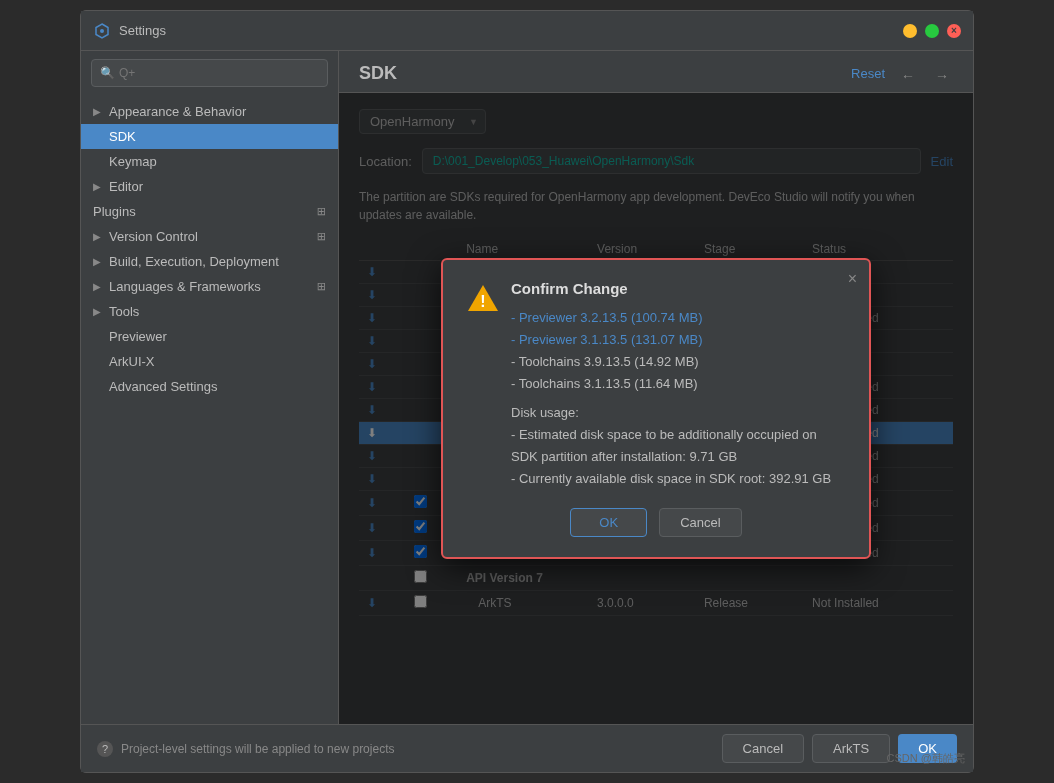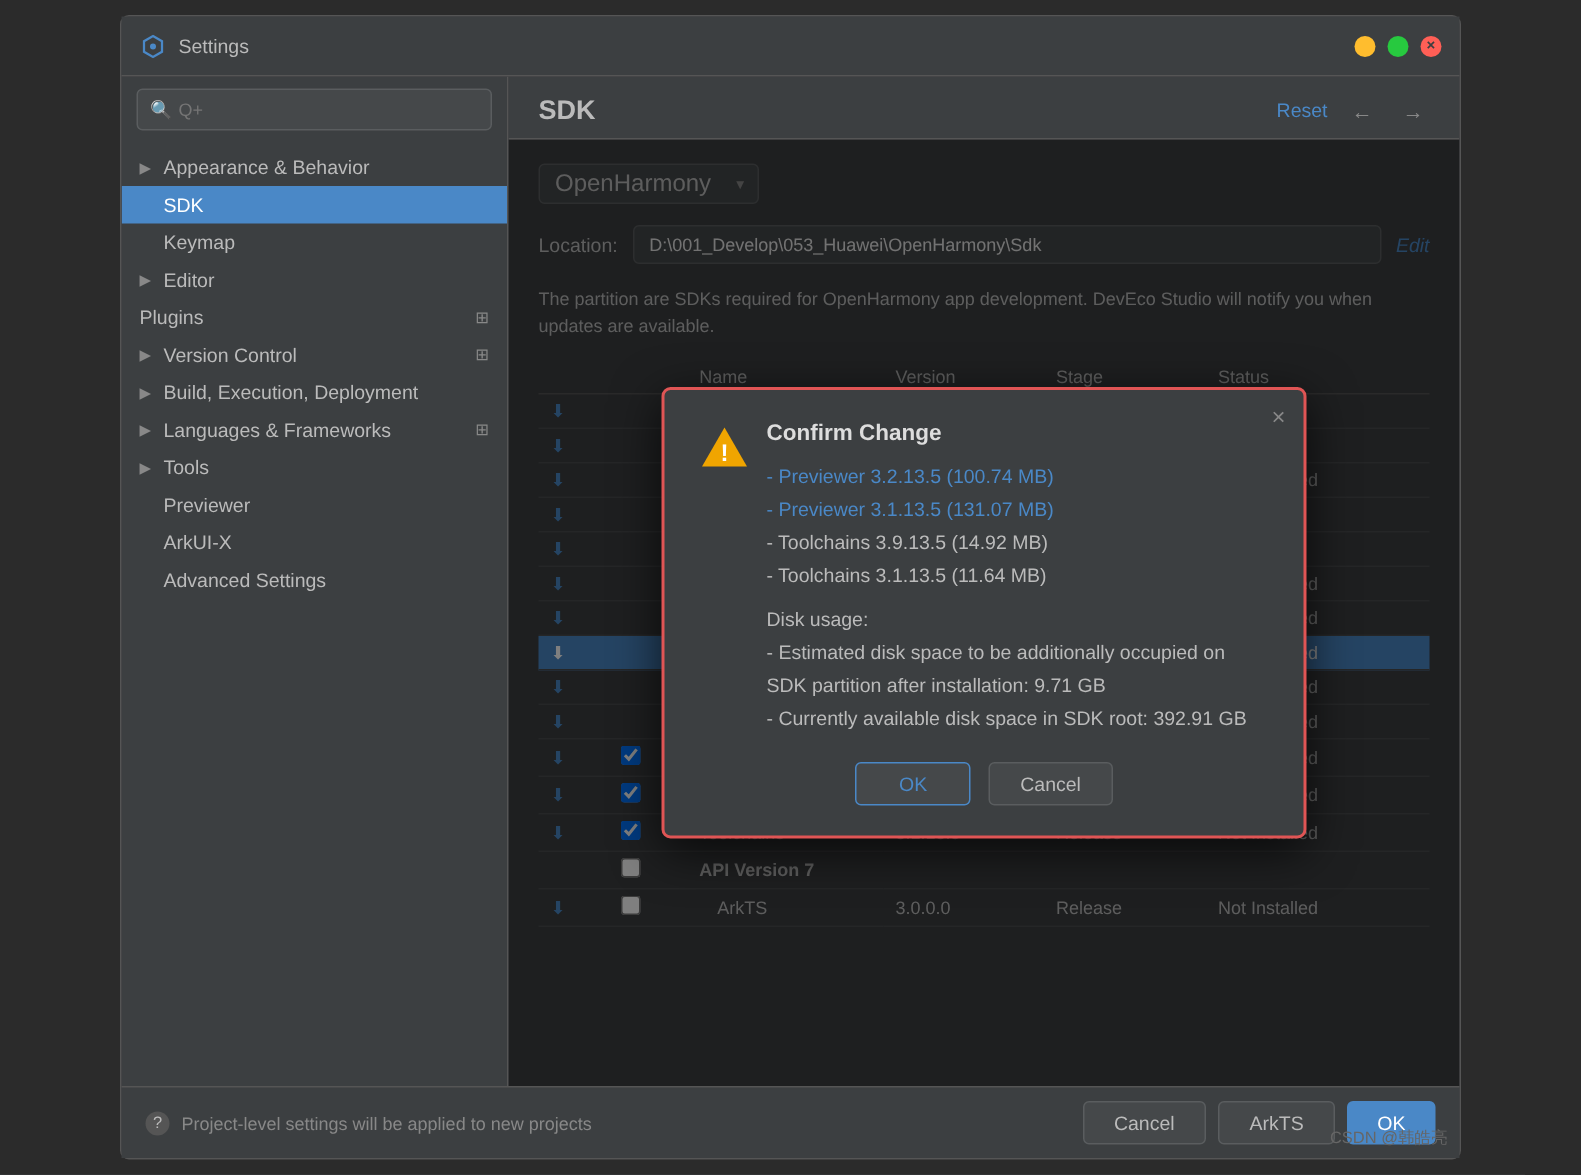--- a/index.html
+++ b/index.html
@@ -167,21 +167,21 @@
       display: flex;
       align-items: center;
       margin-bottom: 14px;
     }
     .dropdown-select {
       background: #45484a;
       border: 1px solid #5a5d5f;
       color: #bbb;
       padding: 4px 30px 4px 10px;
       border-radius: 4px;
-      font-size: 16px;
+      font-size: 13px;
       cursor: pointer;
       appearance: none;
       -webkit-appearance: none;
       position: relative;
     }
     .dropdown-wrapper {
       position: relative;
       display: inline-block;
     }
     .dropdown-wrapper::after {
@@ -198,30 +198,29 @@
       display: flex;
       align-items: center;
       margin-bottom: 14px;
       gap: 10px;
     }
     .location-label { color: #bbb; font-size: 13px; }
     .location-input {
       flex: 1;
       background: #45484a;
       border: 1px solid #5a5d5f;
-      color: #e5e5e5;
+      color: #14b8a6;
       padding: 5px 10px;
       border-radius: 4px;
       font-size: 12px;
     }
     .edit-link {
       color: #4a88c7;
       font-size: 13px;
       cursor: pointer;
-      font-style: italic;
     }
     .description-text {
       color: #bbb;
       font-size: 12px;
       margin-bottom: 14px;
       line-height: 1.5;
     }
     
     .sdk-table {
       width: 100%;

